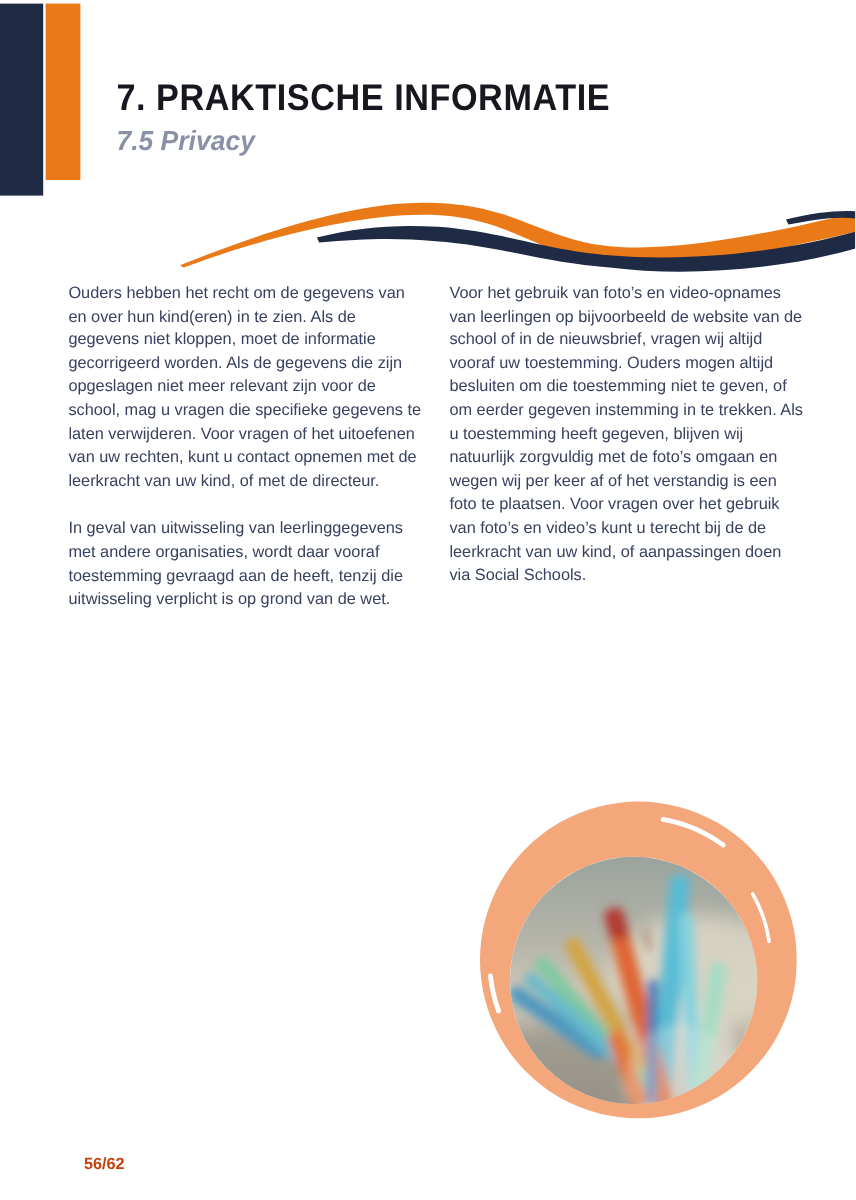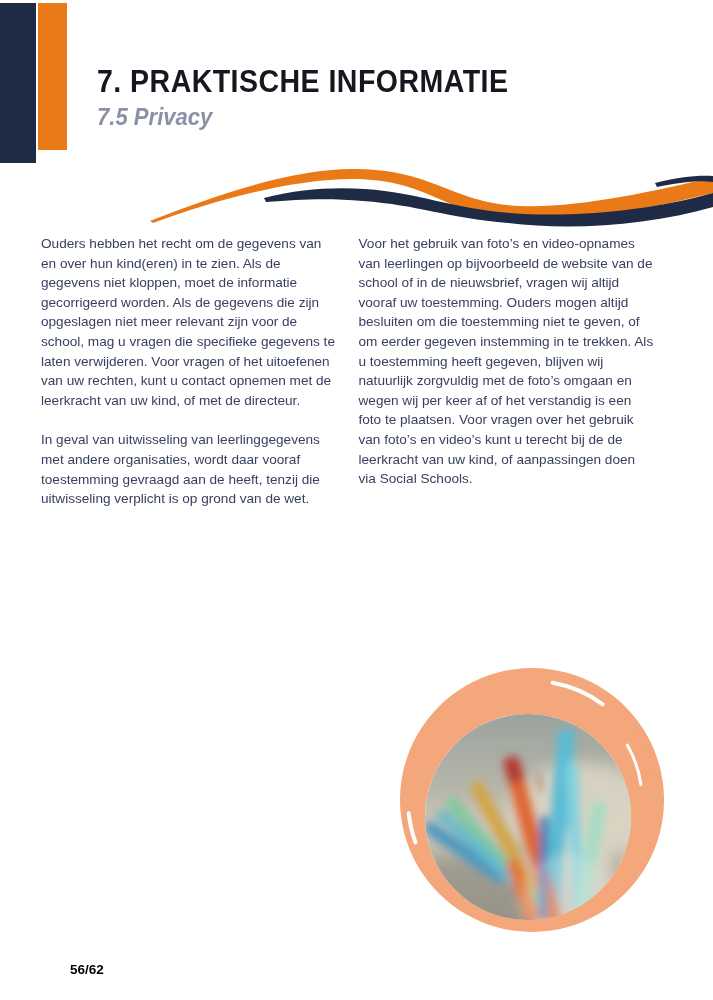--- a/index.html
+++ b/index.html
@@ -17,28 +17,28 @@
     margin:0;font-size:31px;line-height:1;font-weight:700;letter-spacing:.5px;
     color:#17171F;white-space:nowrap;transform:scaleX(.92);transform-origin:left;
   }
   .header h2{
     margin:9px 0 0;font-size:23px;line-height:1;font-weight:700;font-style:italic;
     color:#8A91A7;white-space:nowrap;transform:scaleX(.96);transform-origin:left;
   }
   
   .wave{position:absolute;left:0;top:163px;width:713px;height:70px;display:block;}
   
-  .columns{position:absolute;left:41px;top:234px;width:614px;display:flex;gap:21px;}
+  .columns{position:absolute;left:57px;top:234px;width:614px;display:flex;gap:21px;}
   .col{width:300px;}
   .col p{margin:0 0 20px;font-size:13.6px;line-height:19.6px;color:#394060;}
   
   .photo{position:absolute;left:398px;top:666px;width:266px;height:266px;margin:0;}
   .photo svg{display:block;width:266px;height:266px;}
   
-  .page-number{position:absolute;left:70px;top:962px;font-size:13.5px;font-weight:700;color:#000000;}
+  .page-number{position:absolute;left:70px;top:962px;font-size:13.5px;font-weight:700;color:#c2410c;}
 </style>
 </head>
 <body>
 
 <div class="page">
 
   <div class="bar bar-navy"></div>
   <div class="bar bar-orange"></div>
 
   <header class="header">

